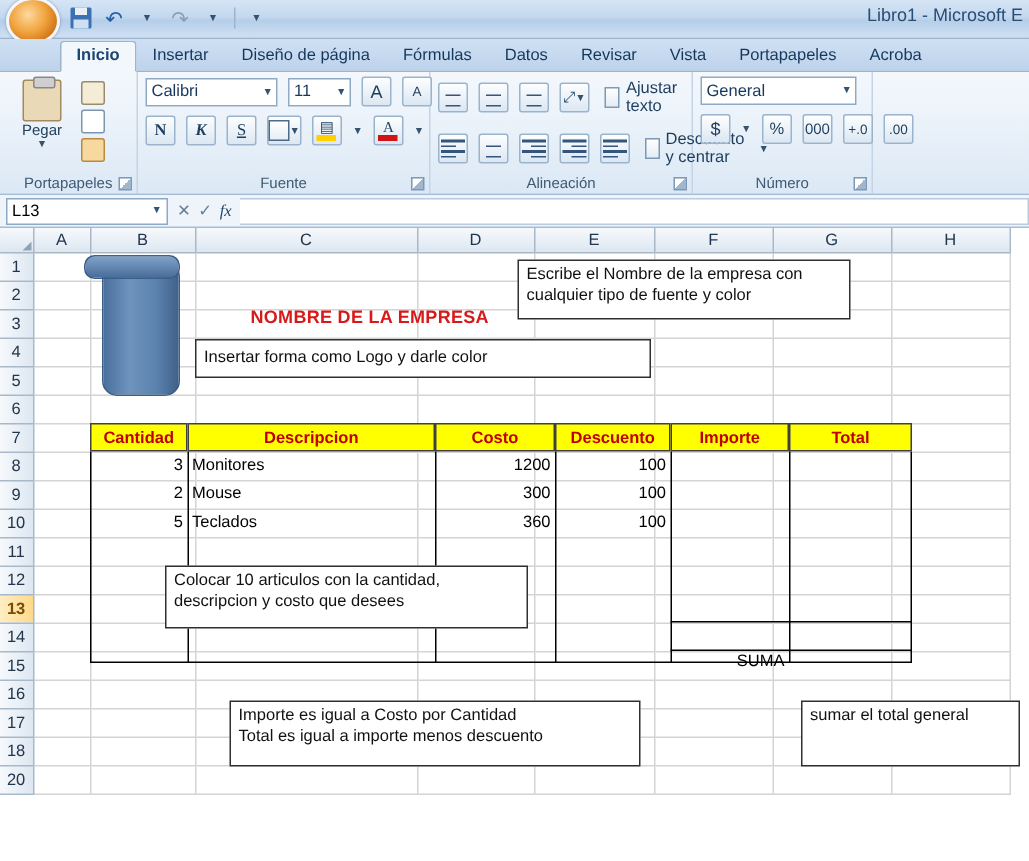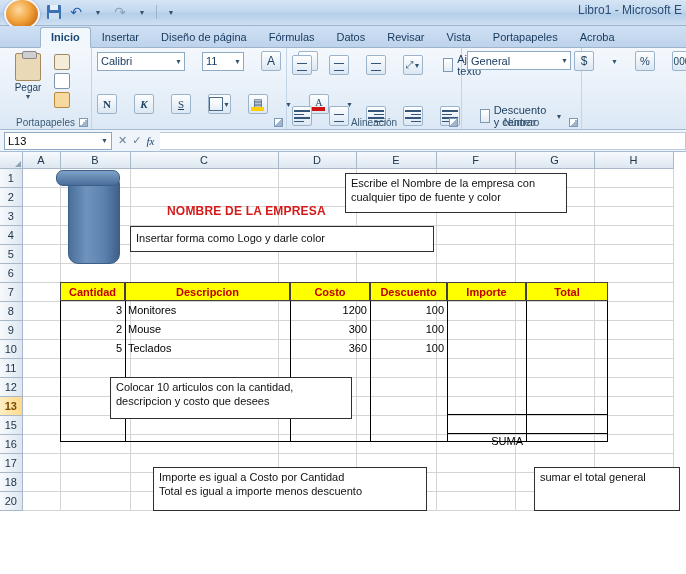--- a/index.html
+++ b/index.html
@@ -115,21 +115,21 @@
   }
   .paste-ico:before{content:"";position:absolute;left:6px;top:-3px;width:13px;height:6px;background:#cfcfcf;border:1px solid #888;border-radius:2px;}
   .paste-lbl { font-size:10px; color:#22415f; margin-top:1px; }
   .clip-mini { display:flex; flex-direction:column; gap:3px; padding-top:3px;}
   .mini-ico { width:16px;height:16px;border:1px solid #9a8a6a;background:#f5ecd7;border-radius:2px;}
   .mini-ico.brush { background:#f7d9a0; border-color:#b98a3b;}
   .mini-ico.copy { background:#fff; border-color:#7e95ad;}
 
   
   .g-font { width:195px; }
-  .row { display:flex; align-items:center; gap:17px; margin-bottom:20px; }
+  .row { display:flex; align-items:center; gap:7px; margin-bottom:3px; }
   .combo {
     height:19px; background:#fff; border:1px solid #8da9c4;
     display:flex; align-items:center; justify-content:space-between;
     padding:0 2px 0 3px; font-size:11px; color:#15375c;
   }
   .combo .cv { overflow:hidden; white-space:nowrap; }
   .fontname { width:88px; }
   .fontsize { width:42px; }
   .btn {
     height:20px; min-width:20px;
@@ -349,20 +349,21 @@
           <span class="swatch-line fill-yellow"></span>
         </div>
         <div class="tiny-caret">▼</div>
         <div class="btn bordered swatch-btn">
           <span style="font-size:10px;line-height:9px;font-family:'Liberation Serif',serif;">A</span>
           <span class="swatch-line fill-red"></span>
         </div>
         <div class="tiny-caret">▼</div>
       </div>
     </div>
+    <div class="group-title">Fuente</div>
     <div class="dialog-launcher"></div>
   </div>
 
   <div class="group g-align">
     <div class="group-body" style="flex-direction:column;">
       <div class="row">
         <div class="btn bordered">
             <span class="alignico al-c">
               <i></i>
               <i></i>
@@ -441,21 +442,21 @@
           <span>Descuento y centrar</span>
           <span class="tiny-caret">▼</span>
         </div>
       </div>
     </div>
     <div class="group-title">Alineación</div>
     <div class="dialog-launcher"></div>
   </div>
 
   <div class="group g-num">
-    <div class="group-body" style="flex-direction:row;">
+    <div class="group-body" style="flex-direction:column;">
       <div class="row">
         <div class="combo numcombo">
           <span class="cv">General</span>
           <span class="tiny-caret">▼</span>
         </div>
       </div>
       <div class="row">
         <div class="btn bordered currency-ico">$</div>
         <div class="tiny-caret">▼</div>
         <div class="btn bordered">%</div>
@@ -644,20 +645,31 @@
           <td class="cell"></td>
           <td class="cell"></td>
           <td class="cell"></td>
           <td class="cell"></td>
           <td class="cell"></td>
           <td class="cell"></td>
           <td class="cell"></td>
           <td class="cell"></td>
         </tr>
     <tr>
+          <td class="rowhead">14</td>
+          <td class="cell"></td>
+          <td class="cell"></td>
+          <td class="cell"></td>
+          <td class="cell"></td>
+          <td class="cell"></td>
+          <td class="cell"></td>
+          <td class="cell"></td>
+          <td class="cell"></td>
+        </tr>
+    <tr>
           <td class="rowhead">15</td>
           <td class="cell"></td>
           <td class="cell"></td>
           <td class="cell"></td>
           <td class="cell"></td>
           <td class="cell"></td>
           <td class="cell"></td>
           <td class="cell"></td>
           <td class="cell"></td>
         </tr>

